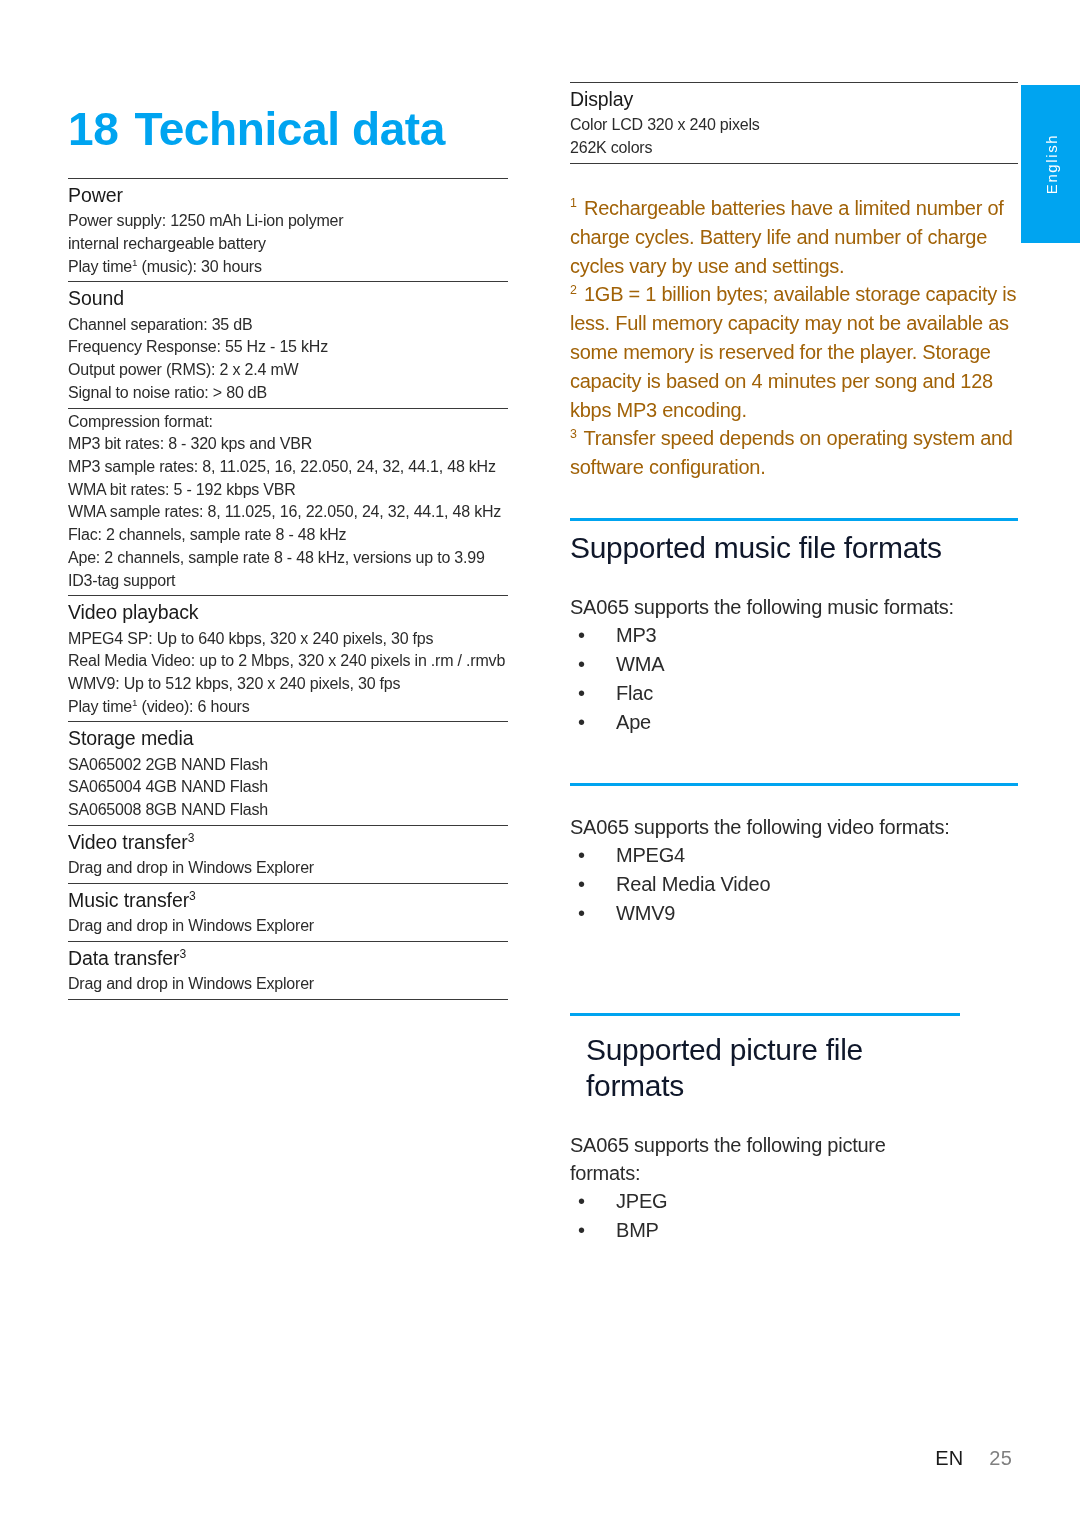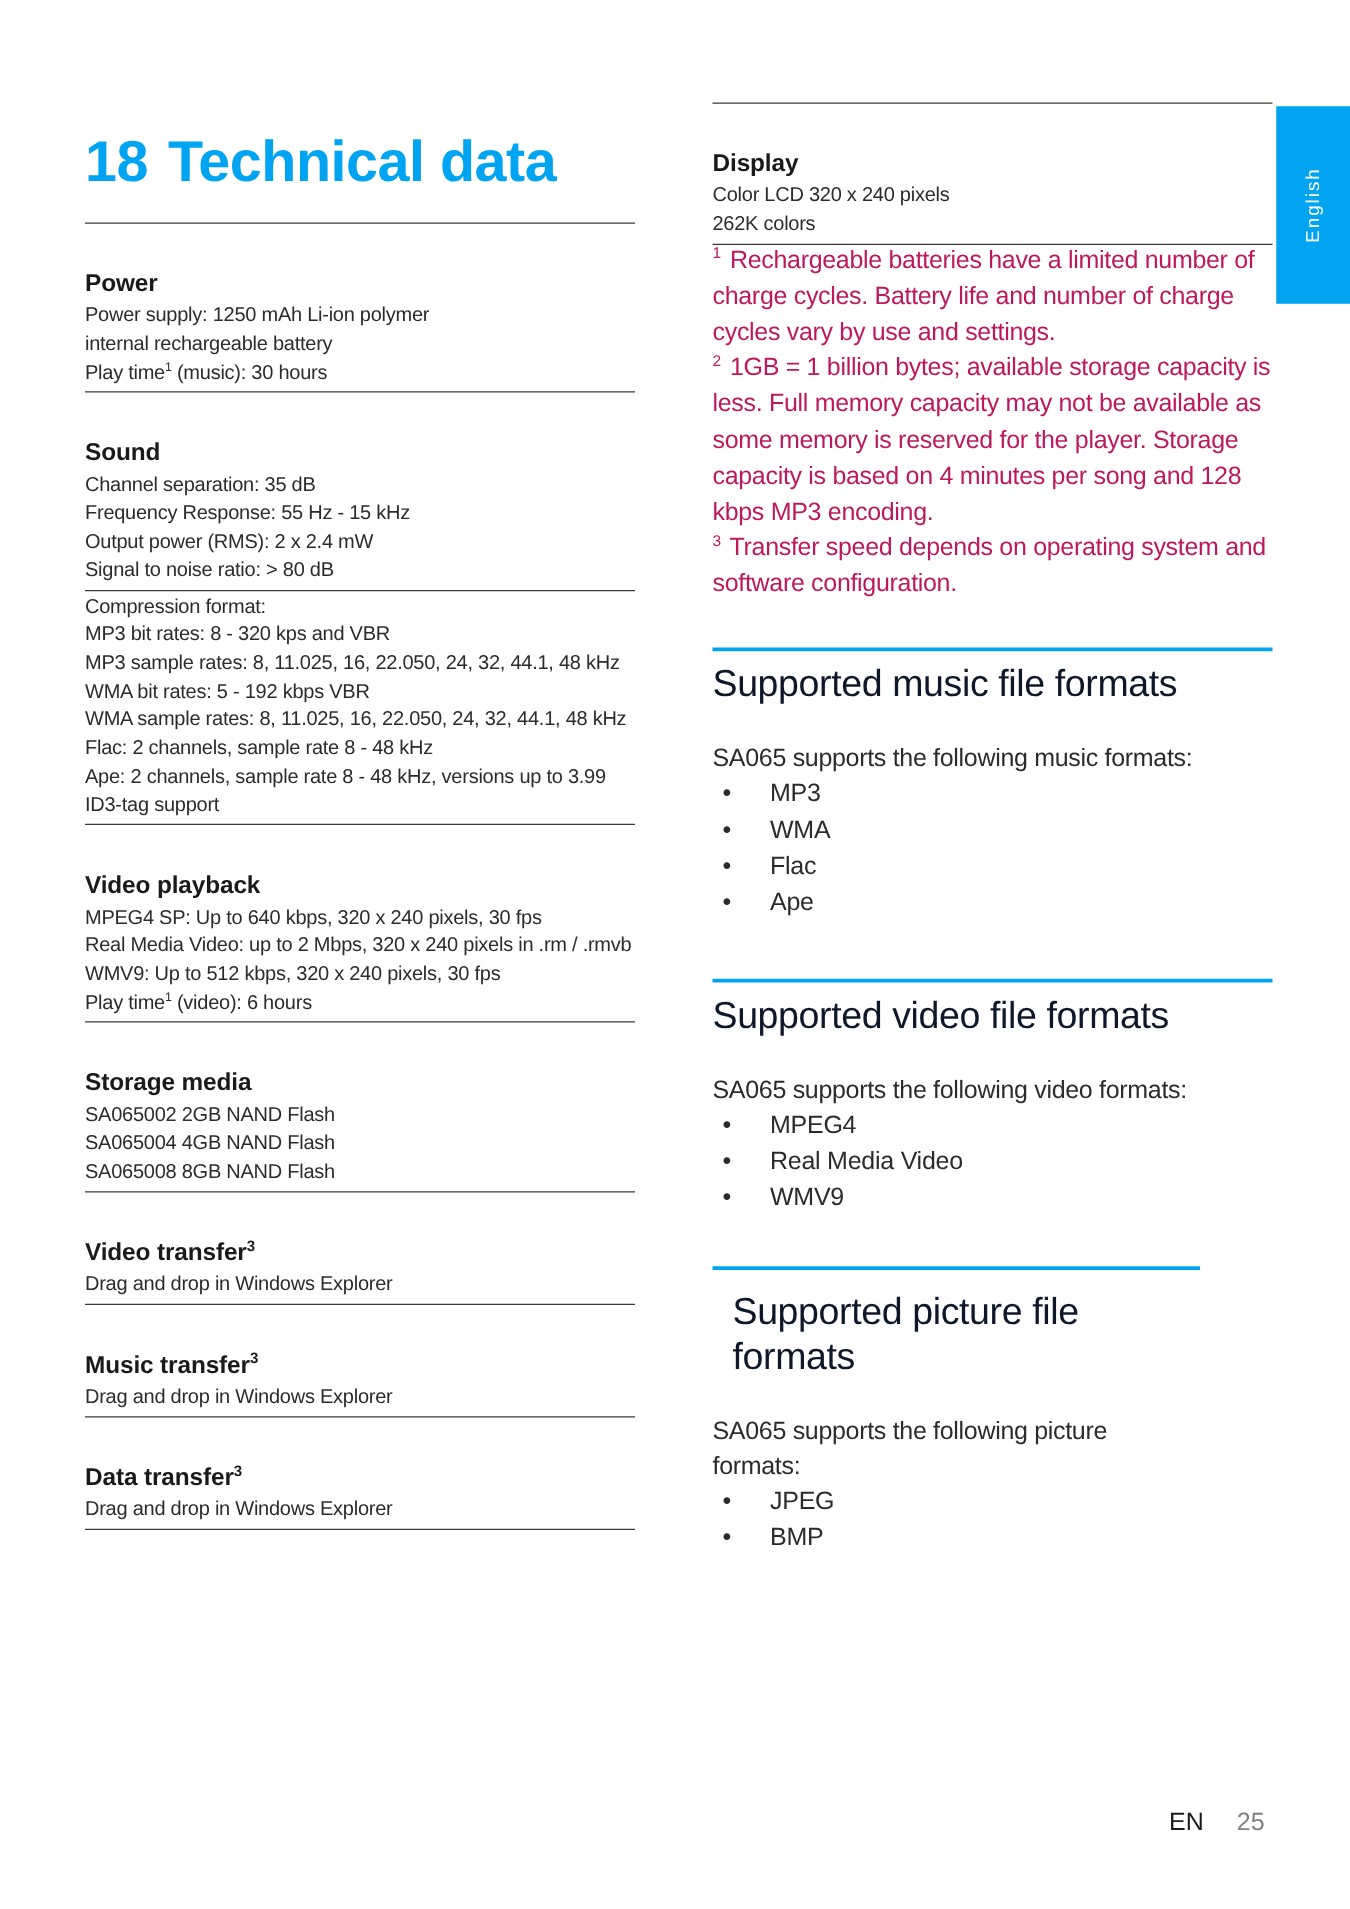--- a/index.html
+++ b/index.html
@@ -64,25 +64,24 @@
   .spec-block {
     border-top: 1.6px solid #3a3a3a;
     padding-top: 2px;
     padding-bottom: 3px;
   }
   .spec-block:last-child {
     border-bottom: 1.6px solid #3a3a3a;
   }
   .spec-head {
     font-size: 19.5px;
-    font-weight: bold;
+    font-weight: normal;
     line-height: 1.5;
     color: #1a1a1a;
     letter-spacing: -0.1px;
-    margin-top: 32px;
   }
   .spec-line {
     font-size: 16px;
     line-height: 1.42;
     color: #2b2b2b;
     letter-spacing: -0.2px;
   }
   sup {
     font-size: 0.62em;
     vertical-align: super;
@@ -91,21 +90,21 @@
 
   
   .footnotes {
     position: absolute;
     left: 570px;
     width: 448px;
   }
   .footnote {
     font-size: 20px;
     line-height: 1.44;
-    color: #be185d;
+    color: #a16207;
     letter-spacing: -0.25px;
   }
   .footnote .fn-mark {
     font-size: 0.62em;
     vertical-align: super;
     line-height: 0;
     margin-right: 2px;
   }
 
   
@@ -250,21 +249,20 @@
       <div class="section-intro">SA065 supports the following music formats:</div>
       <ul class="fmt-list">
         <li><span class="bullet">•</span><span>MP3</span></li>
         <li><span class="bullet">•</span><span>WMA</span></li>
         <li><span class="bullet">•</span><span>Flac</span></li>
         <li><span class="bullet">•</span><span>Ape</span></li>
       </ul>
     </div>
   <div class="section" id="section-1" style="top:783px;">
       <div class="section-rule"></div>
-      <h2 class="section-title" style="margin: 0px;">Supported video file formats</h2>
       <div class="section-intro">SA065 supports the following video formats:</div>
       <ul class="fmt-list">
         <li><span class="bullet">•</span><span>MPEG4</span></li>
         <li><span class="bullet">•</span><span>Real Media Video</span></li>
         <li><span class="bullet">•</span><span>WMV9</span></li>
       </ul>
     </div>
   <div class="section" id="section-2" style="top:1013px;width:390px;">
       <div class="section-rule"></div>
       <h2 class="section-title" style="margin: 16px;">Supported picture file formats</h2>

